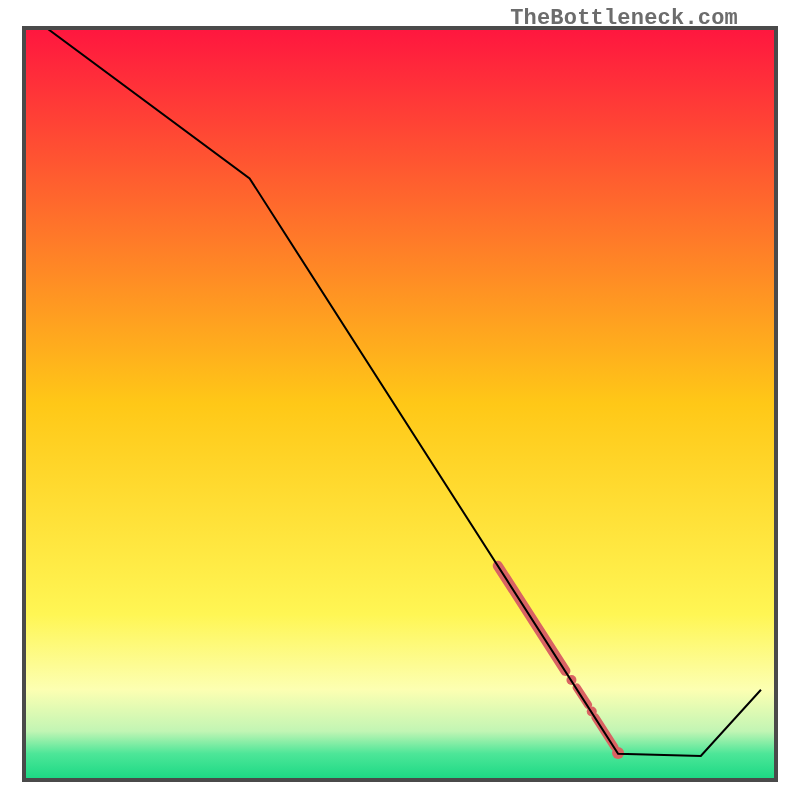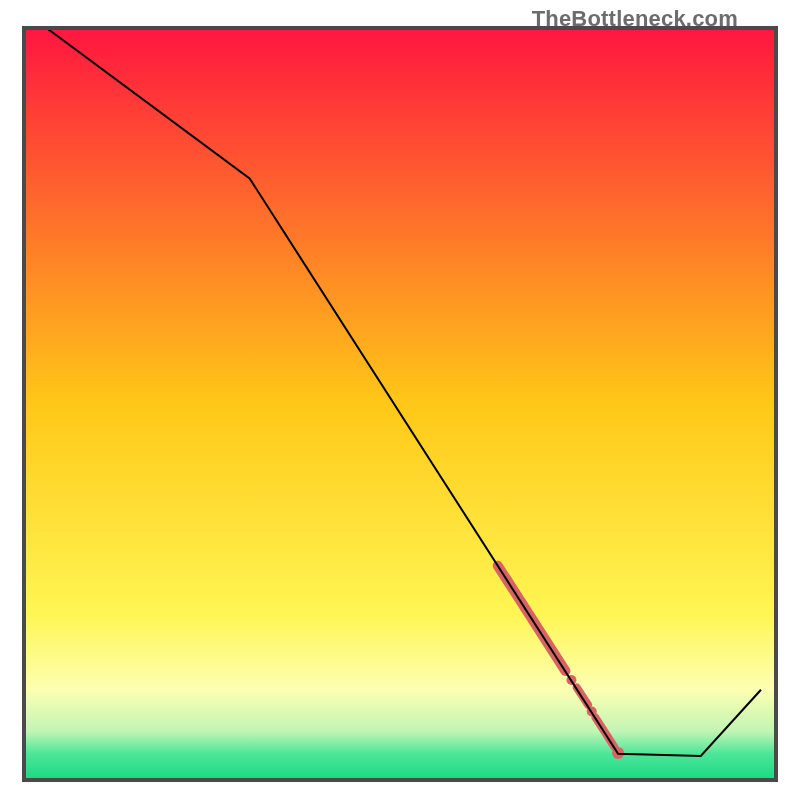--- a/index.html
+++ b/index.html
@@ -7,20 +7,21 @@
     padding: 0;
     width: 800px;
     height: 800px;
     overflow: hidden;
     font-family: Arial, Helvetica, sans-serif;
   }
   .chart-wrap {
     position: relative;
     width: 752px;
     height: 800px;
+    font-family: Liberation Mono, monospace;
   }
   svg {
     display: block;
   }
   .watermark {
     position: absolute;
     top: 6px;
     right: 14px;
     font-size: 22px;
     font-weight: 600;

